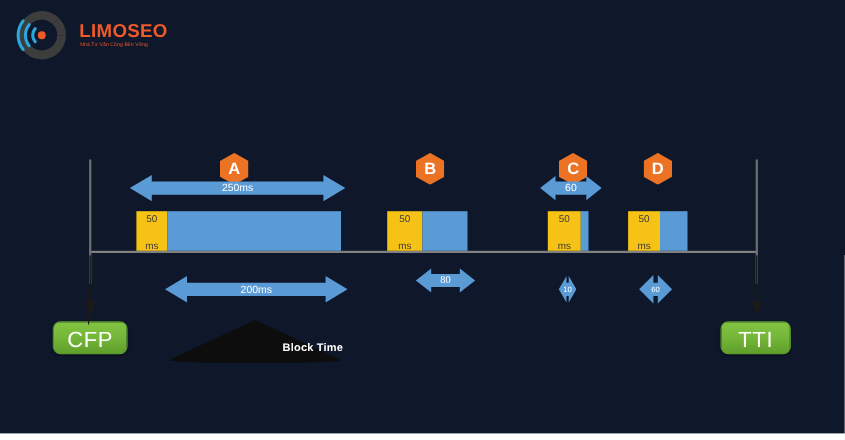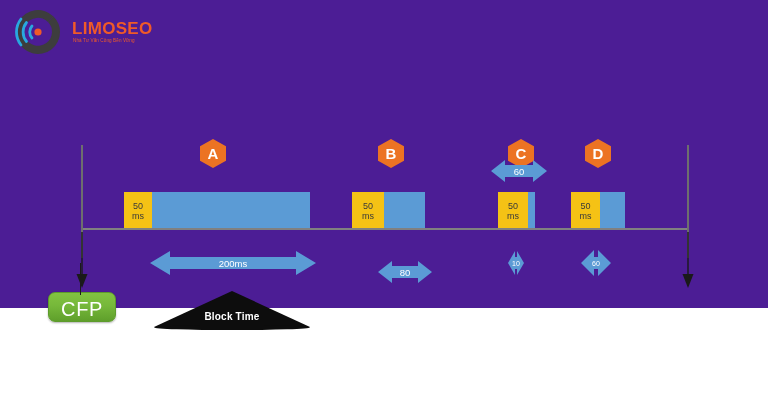--- a/index.html
+++ b/index.html
@@ -12,22 +12,22 @@
     height: 400px;
     position: relative;
     overflow: hidden;
     font-family: "Liberation Sans", sans-serif;
     -webkit-font-smoothing: antialiased;
   }
   .stage {
     position: absolute;
     left: 0; top: 0;
     width: 768px;
-    height: 308px;
-    background: #4c1d95;
+    height: 394px;
+    background: #0f172a;
   }
 
   
   .logo {
     position: absolute;
     left: 12px;
     top: 6px;
     width: 150px;
     height: 52px;
   }
@@ -98,21 +98,21 @@
     display: flex;
     align-items: stretch;
   }
   .seg-yellow {
     background: #f5c215;
     color: #3a3a3a;
     font-size: 9px;
     line-height: 1.15;
     display: flex;
     flex-direction: column;
-    justify-content: center;
+    justify-content: space-between;
     align-items: center;
     padding-top: 2px;
     box-sizing: border-box;
   }
   .seg-yellow span { display: block; }
   .seg-blue {
     background: #5b9bd5;
   }
 
   
@@ -198,21 +198,21 @@
     top: 289px;
     width: 160px;
     height: 42px;
   }
   .blocktime svg { display: block; }
   .blocktime-label {
     position: absolute;
     left: 0;
     top: 22px;
     width: 160px;
-    text-align: center;
+    text-align: right;
     color: #ffffff;
     font-size: 10px;
     font-weight: bold;
     letter-spacing: 0.2px;
   }
   .blocktime-stem {
     position: absolute;
     left: 80px;
     top: 263px;
     width: 1px;
@@ -242,20 +242,26 @@
   <div class="diagram">
 
     <div class="axis-h"></div>
     <div class="axis-v left"></div>
     <div class="axis-v right"></div>
 
     <div class="hex" style="left:200px">
       <div class="hexshape"></div>
       <div class="hexletter">A</div>
     </div>
+    <div class="darrow" style="left:118px; top:158px; width:196px;">
+      <svg viewBox="0 0 196 26" preserveAspectRatio="none">
+        <polygon points="0,13 20,1 20,7 176,7 176,1 196,13 176,25 176,19 20,19 20,25" fill="#5b9bd5"></polygon>
+      </svg>
+      <div class="dlabel">250ms</div>
+    </div>
     <div class="task-block" style="left:124px; width:186px;">
       <div class="seg-yellow" style="width:28px">
         <span>50</span>
         <span>ms</span>
       </div>
       <div class="seg-blue" style="flex:1"></div>
     </div>
     <div class="darrow" style="left:150px; top:250px; width:166px;">
       <svg viewBox="0 0 166 26" preserveAspectRatio="none">
         <polygon points="0,13 20,1 20,7 146,7 146,1 166,13 146,25 146,19 20,19 20,25" fill="#5b9bd5"></polygon>
@@ -267,21 +273,21 @@
       <div class="hexshape"></div>
       <div class="hexletter">B</div>
     </div>
     <div class="task-block" style="left:352px; width:73px;">
       <div class="seg-yellow" style="width:32px">
         <span>50</span>
         <span>ms</span>
       </div>
       <div class="seg-blue" style="flex:1"></div>
     </div>
-    <div class="darrow" style="left:378px; top:259px; width:54px;">
+    <div class="darrow" style="left:378px; top:242px; width:54px;font-family:Liberation Serif, serif;">
       <svg viewBox="0 0 54 26" preserveAspectRatio="none">
         <polygon points="0,13 14,2 14,7 40,7 40,2 54,13 40,24 40,19 14,19 14,24" fill="#5b9bd5"></polygon>
       </svg>
       <div class="dlabel">80</div>
     </div>
 
     <div class="hex" style="left:508px">
       <div class="hexshape"></div>
       <div class="hexletter">C</div>
     </div>
@@ -332,20 +338,23 @@
     <div class="pill cfp">
       <span>CFP</span>
     </div>
 
     <div class="downarrow tti">
       <svg width="14" height="58" viewBox="0 0 14 58">
         <line x1="7" y1="0" x2="7" y2="46" stroke="#1a1a1a" stroke-width="1.4"></line>
         <polygon points="7,56 1.5,42 12.5,42" fill="#1a1a1a"></polygon>
       </svg>
     </div>
+    <div class="pill tti">
+      <span>TTI</span>
+    </div>
 
     <div class="blocktime-stem"></div>
     <div class="blocktime">
       <svg width="160" height="42" viewBox="0 0 160 42">
         <polygon points="80,2 158,38 2,38" fill="#0d0d0d"></polygon>
         <ellipse cx="80" cy="38.5" rx="78" ry="2.6" fill="#0d0d0d"></ellipse>
       </svg>
       <div class="blocktime-label">Block Time</div>
     </div>
 

